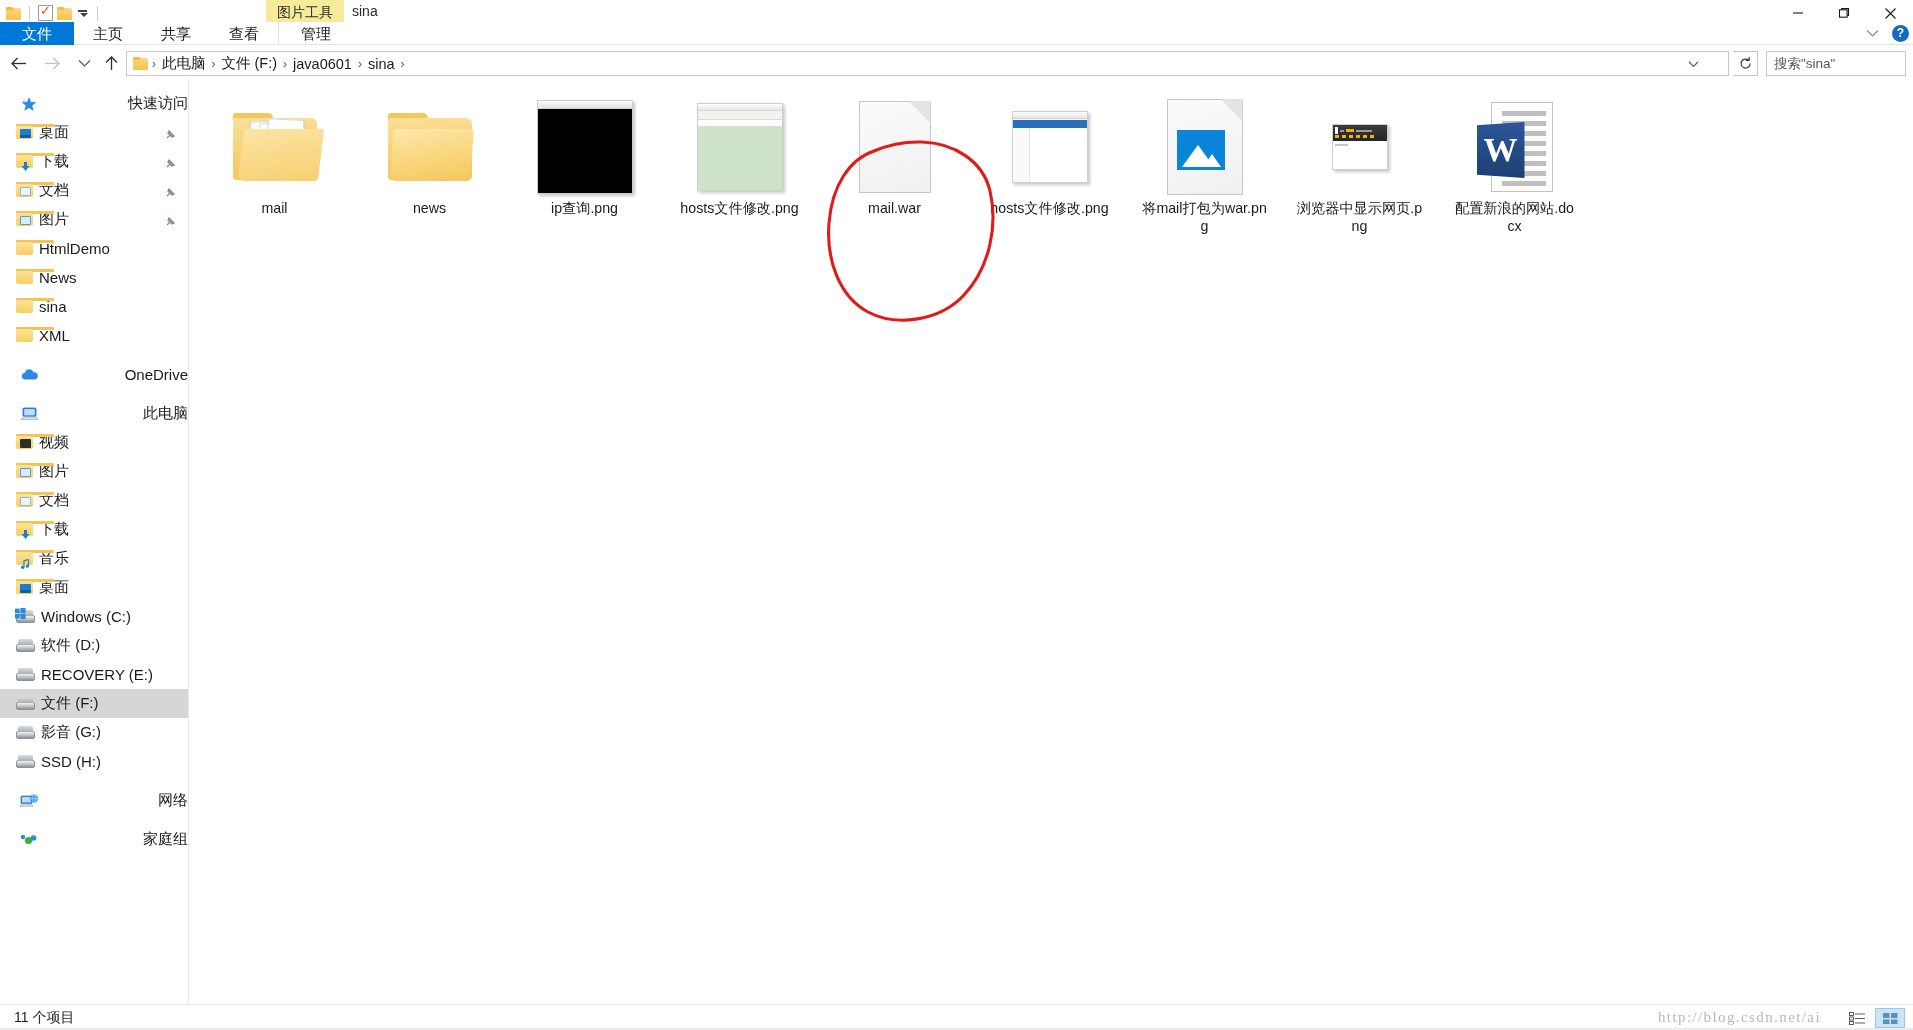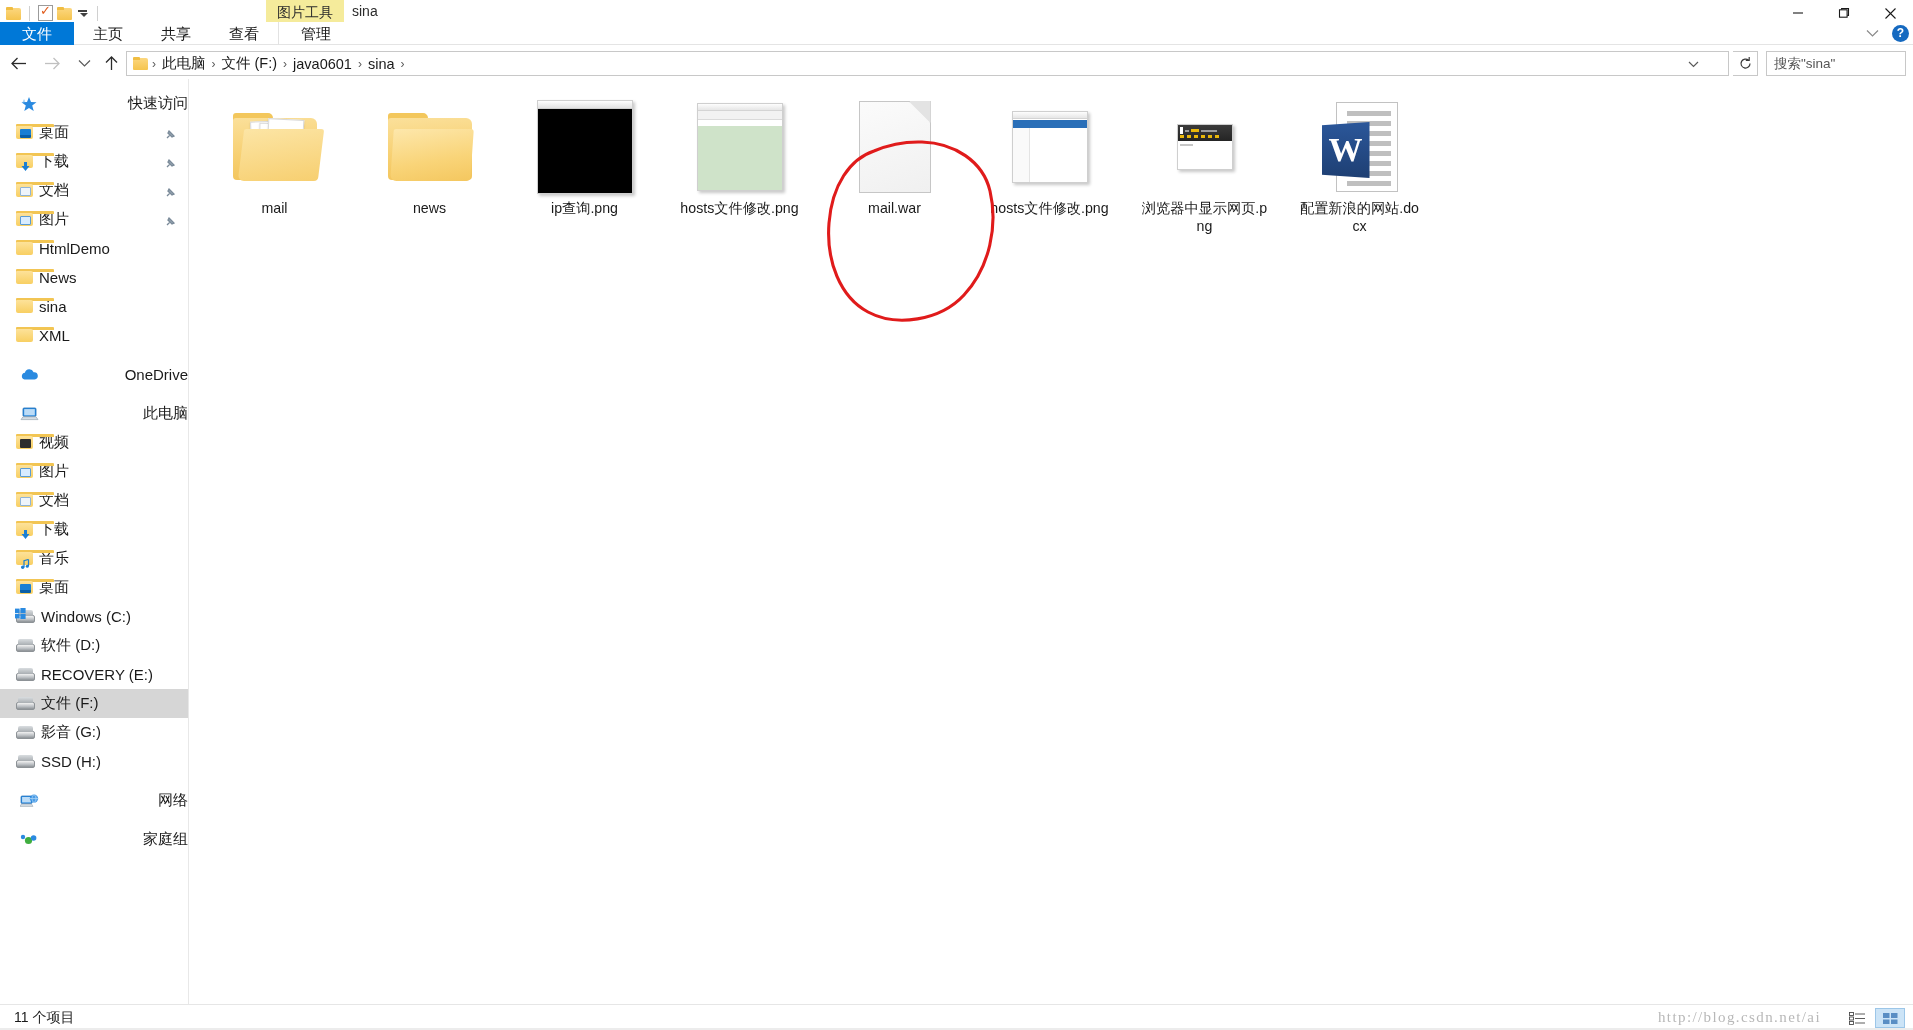--- a/index.html
+++ b/index.html
@@ -822,20 +822,31 @@
             </div>
             <div style="position:absolute;left:27%;top:22px;right:4px;">
               <i class="srow" style="width:40%"></i><i class="srow" style="width:58%"></i><i class="srow" style="width:32%"></i>
             </div>
           </div>
         </div>
         <div class="tile-label">hosts文件修改.png</div>
       </div>
 
 
+      <div class="tile">
+        <div class="tile-icon">
+          <div class="docpage" style="width:76px;height:96px;">
+            <i class="fold"></i>
+            <div class="img-badge">
+                <i class="mini"></i>
+              </div>
+          </div>
+        </div>
+        <div class="tile-label">将mail打包为war.png</div>
+      </div>
 
       <div class="tile">
         <div class="tile-icon">
           <div class="thumb web-thumb" style="width:56px;height:46px;">
             <div style="position:absolute;left:0;top:0;right:0;height:16px;background:linear-gradient(180deg,#3b3b3b,#242424);"></div>
             <div style="position:absolute;left:2px;top:2px;right:2px;display:flex;gap:2px;align-items:center;">
               <i style="width:3px;height:7px;background:#fff;"></i>
               <i style="width:4px;height:2px;background:#9a9a9a;"></i>
               <i style="width:8px;height:3px;background:#e8b60a;"></i>
               <i style="width:16px;height:2px;background:#9a9a9a;"></i>

